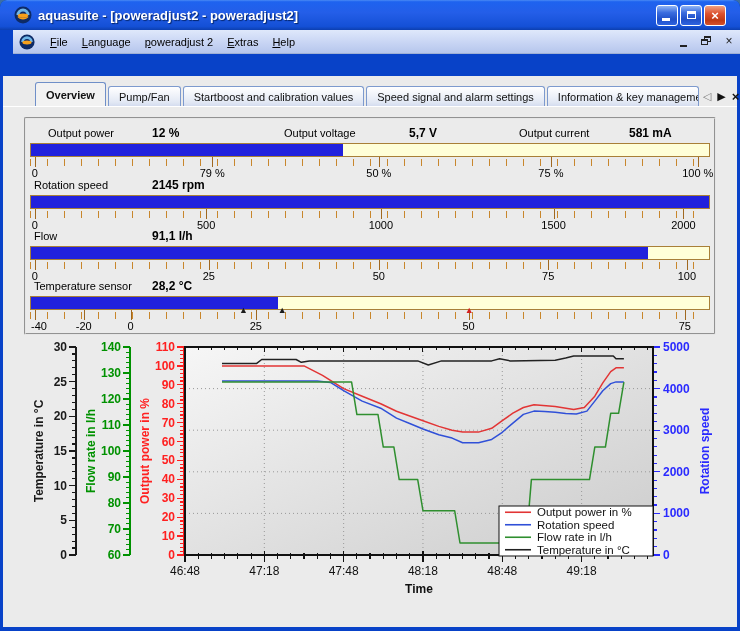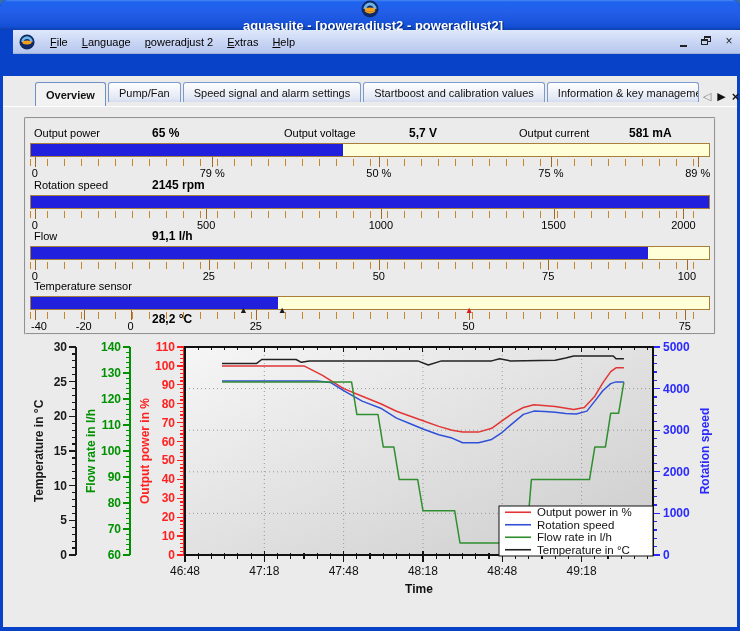--- a/index.html
+++ b/index.html
@@ -1,21 +1,21 @@
 <!DOCTYPE html>
 <html><head>
 <meta charset="utf-8">
 <style>
   html,body{margin:0;padding:0;background:#3b6ea5;font-family:"Liberation Sans","DejaVu Sans",sans-serif;}
   *{box-sizing:border-box;}
   .window{position:relative;width:740px;height:631px;background:#0842c8;border-radius:7px 7px 0 0;overflow:hidden;}
   
   .titlebar{position:absolute;left:0;top:0;width:740px;height:30px;border-radius:7px 7px 0 0;
     background:linear-gradient(180deg,#4a8af4 0%,#1e63ef 6%,#245ee8 42%,#1450d6 88%,#0c3fb0 100%);
-    display:flex;align-items:center;padding:0 22px;flex-direction:column;}
+    display:flex;align-items:center;padding:0 14px;}
   .title-text{color:#fff;font-weight:bold;font-size:13px;text-shadow:1px 1px 1px #03246b;margin-left:6px;white-space:nowrap;}
   .tb-buttons{margin-left:auto;display:flex;gap:2px;}
   .tb-btn{width:22px;height:21px;border:1px solid #fff;border-radius:3px;color:#fff;
     background:linear-gradient(180deg,#8fb4f4 0%,#3a6cdf 35%,#1f4fc8 70%,#2e63e0 100%);
     display:flex;align-items:center;justify-content:center;font-size:12px;position:relative;}
   .tb-btn.close{background:linear-gradient(180deg,#f0a080 0%,#dd5230 40%,#c03a14 75%,#d4512c 100%);}
   .glyph-min{position:absolute;left:5px;bottom:4px;width:8px;height:3px;background:#fff;}
   .glyph-max{width:9px;height:8px;border:1px solid #fff;border-top:3px solid #fff;}
   .glyph-x{font-weight:bold;font-size:13px;line-height:1;}
   
@@ -114,57 +114,57 @@
           <span class="mdi-rest1"></span>
           <span class="mdi-rest2"></span>
         </span>
       <span class="mdi-btn">×</span>
     </span>
   </div>
 
 
   <div class="content">
     <div class="tabstrip">
-      <span id="tabs-holder" style="display:flex;padding-left:10px;">
+      <span id="tabs-holder" style="display:flex;align-items:flex-end;padding-left:10px;">
           <span class="tab active">Overview</span>
           <span class="tab">Pump/Fan</span>
+          <span class="tab">Startboost and calibration values</span>
           <span class="tab">Speed signal and alarm settings</span>
-          <span class="tab">Startboost and calibration values</span>
           <span class="tab clip">Information &amp; key management</span>
         </span>
       <span class="tabstrip-ctrls">
         <span class="ts-btn dis">◁</span>
         <span class="ts-btn">▶</span>
         <span class="ts-btn x">×</span>
       </span>
     </div>
     <div class="tabline"></div>
 
     <div class="gauges" id="gauges-panel">
         <div class="gauge-block" style="top: 8px;">
-          <span class="g-label" style="left: 8px;">Output power</span>
-          <span class="g-value" style="left: 126px;">65 %</span>
+          <span class="g-label" style="left: 22px;">Output power</span>
+          <span class="g-value" style="left: 126px;">12 %</span>
           <span class="g-label" style="left: 258px;">Output voltage</span>
           <span class="g-value" style="left: 383px;">5,7 V</span>
           <span class="g-label" style="left: 493px;">Output current</span>
           <span class="g-value" style="left: 603px;">581 mA</span>
           <div class="gauge-bar">
             <div class="gauge-fill" style="width: 46%;"></div>
           </div>
           <div class="gauge-ticks"></div>
           <span class="major-tick" style="left: 8.76px;"></span>
           <span class="scale-label" style="left: 8.76px;">0</span>
           <span class="major-tick" style="left: 186.24px;"></span>
           <span class="scale-label" style="left: 186.24px;">79 %</span>
           <span class="major-tick" style="left: 352.84px;"></span>
           <span class="scale-label" style="left: 352.84px;">50 %</span>
           <span class="major-tick" style="left: 524.88px;"></span>
           <span class="scale-label" style="left: 524.88px; text-align: right;">75 %</span>
           <span class="major-tick" style="left: 671.76px;"></span>
-          <span class="scale-label" style="left: 671.76px;">89 %</span>
+          <span class="scale-label" style="left: 671.76px;">100 %</span>
         </div>
         <div class="gauge-block" style="top: 60px;">
           <span class="g-label" style="left: 8px;">Rotation speed</span>
           <span class="g-value" style="left: 126px;">2145 rpm</span>
           <div class="gauge-bar">
             <div class="gauge-fill" style="width: 100%;"></div>
           </div>
           <div class="gauge-ticks"></div>
           <span class="major-tick" style="left: 8.76px;"></span>
           <span class="scale-label" style="left: 8.76px;">0</span>
@@ -190,21 +190,21 @@
           <span class="scale-label" style="left: 182.84px;">25</span>
           <span class="major-tick" style="left: 352.84px;"></span>
           <span class="scale-label" style="left: 352.84px;">50</span>
           <span class="major-tick" style="left: 522.16px;"></span>
           <span class="scale-label" style="left: 522.16px;">75</span>
           <span class="major-tick" style="left: 660.88px;"></span>
           <span class="scale-label" style="left: 660.88px;">100</span>
         </div>
         <div class="gauge-block" style="top: 161px;">
           <span class="g-label" style="left: 8px;">Temperature sensor</span>
-          <span class="g-value" style="left: 126px; margin-top: 33px;">28,2 °C</span>
+          <span class="g-value" style="left: 126px;">28,2 °C</span>
           <div class="gauge-bar">
             <div class="gauge-fill" style="width: 36.5%;"></div>
           </div>
           <div class="gauge-ticks"></div>
           <span class="major-tick" style="left: 8.76px;"></span>
           <span class="scale-label" style="left: 13px;">-40</span>
           <span class="major-tick" style="left: 57.72px;"></span>
           <span class="scale-label" style="left: 57.72px;">-20</span>
           <span class="major-tick" style="left: 104.64px;"></span>
           <span class="scale-label" style="left: 104.64px;">0</span>

